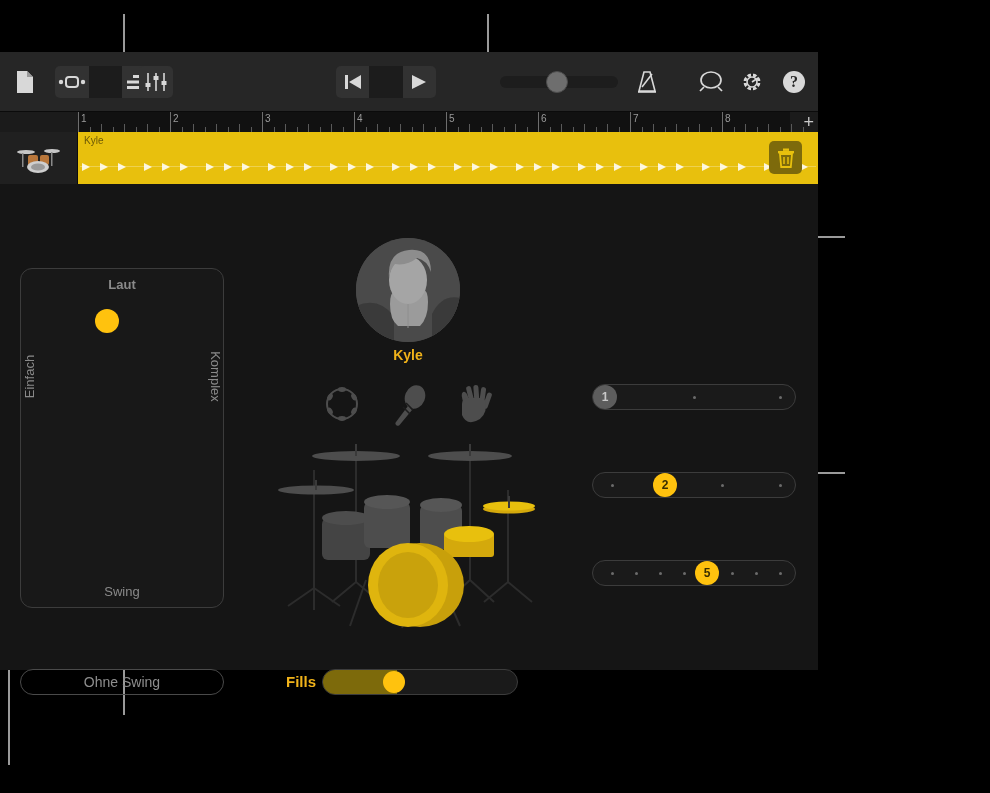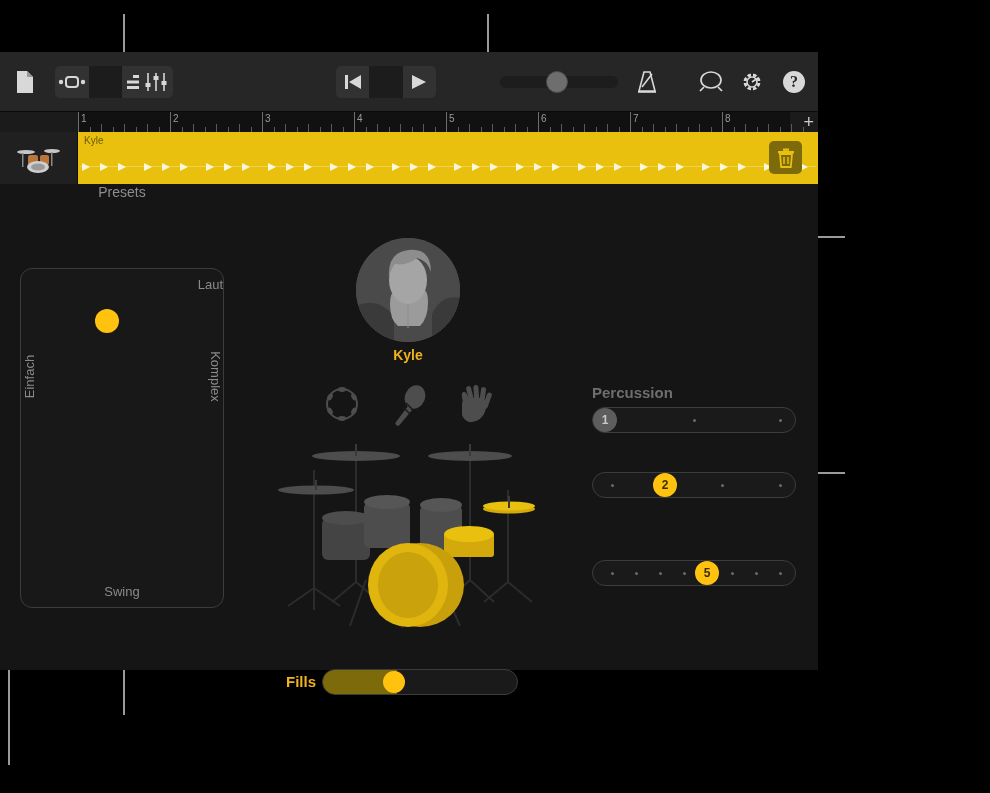--- a/index.html
+++ b/index.html
@@ -108,21 +108,21 @@
     position:absolute; left: 20px; top: 160px; width: 204px; height: 26px;
     background:#434343; border-radius: 13px; display:flex; align-items:center; justify-content:center;
     font-size: 14px; color:#f0b21a; font-weight: bold;
   }
 
   .xy-pad {
     position:absolute; left: 20px; top: 216px; width: 204px; height: 340px;
     border: 1px solid #3c3c3c; border-radius: 12px; background: #181818;
   }
   .xy-label { position:absolute; font-size:13px; color:#8a8a8a; }
-  .xy-top { left:0; right:0; top: 8px; text-align:right; }
+  .xy-top { left:0; right:0; top: 8px; text-align:center;font-weight:bold; }
   .xy-bottom { left:0; right:0; bottom: 8px; text-align:center; }
   .xy-left { transform: rotate(-90deg); left: -22px; top: 100px; width: 60px; text-align:center; }
   .xy-right { transform: rotate(90deg); right: -22px; top: 100px; width: 60px; text-align:center; }
   .xy-dot {
     position:absolute; left: 74px; top: 40px; width: 24px; height: 24px;
     border-radius:50%; background:#ffc20e;
   }
 
   .swing-chip {
     position:absolute; left: 20px; top: 617px; width: 204px; height: 26px;
@@ -448,30 +448,30 @@
               <line x1="7" y1="9" x2="7" y2="16"></line>
               <line x1="11" y1="9" x2="11" y2="16"></line>
             </g>
           </svg>
         </div>
       </div>
     </div>
 
     <div class="editor"></div>
 
-    <div class="presets-label">Presets</div>
 
     <div class="xy-pad">
       <div class="xy-label xy-top">Laut</div>
       <div class="xy-label xy-bottom">Swing</div>
       <div class="xy-label xy-left">Einfach</div>
       <div class="xy-label xy-right">Komplex</div>
       <div class="xy-dot"></div>
     </div>
 
+    <div class="swing-chip">Ohne Swing</div>
 
     <div class="avatar">
       <svg width="104" height="104" viewBox="0 0 104 104">
         <rect width="104" height="104" fill="#4a4a4a"></rect>
         <path d="M0 68 q22 -10 38 10 l0 26 h-38 z" fill="#3a3a3a"></path>
         <path d="M104 60 q-18 -4 -28 16 l0 28 h28 z" fill="#3a3a3a"></path>
         <path d="M40 52 q-6 2 -6 14 q0 16 8 22 l22 0 q8 -8 8 -24 q0 -12 -6 -14 z" fill="#9b9b9b"></path>
         <ellipse cx="52" cy="42" rx="19" ry="24" fill="#a5a5a5"></ellipse>
         <path d="M33 40 q-2 -26 20 -28 q22 -2 22 22 q-4 -12 -14 -14 q-10 8 -22 6 q-4 4 -6 14 z" fill="#8d8d8d"></path>
         <path d="M52 66 l0 24" stroke="#8e8e8e" stroke-width="1" fill="none"></path>
@@ -555,21 +555,20 @@
       </svg>
     </div>
 
     <div class="fills-label">Fills</div>
     <div class="fills-slider">
       <div class="fills-fill"></div>
       <div class="fills-knob"></div>
     </div>
 
     <div class="slider-group" style="top:332px;">
-      <div class="slider-title" style="color:#6e6e6e;">Percussion</div>
       <div class="slider-track">
         <div class="slider-dot" style="left:8px;"></div>
         <div class="slider-dot" style="left:100px;"></div>
         <div class="slider-dot" style="left:186px;"></div>
         <div class="slider-knob knob-grey" style="left:0px;">1</div>
       </div>
     </div>
 
     <div class="slider-group" style="top:420px;">
       <div class="slider-track">

